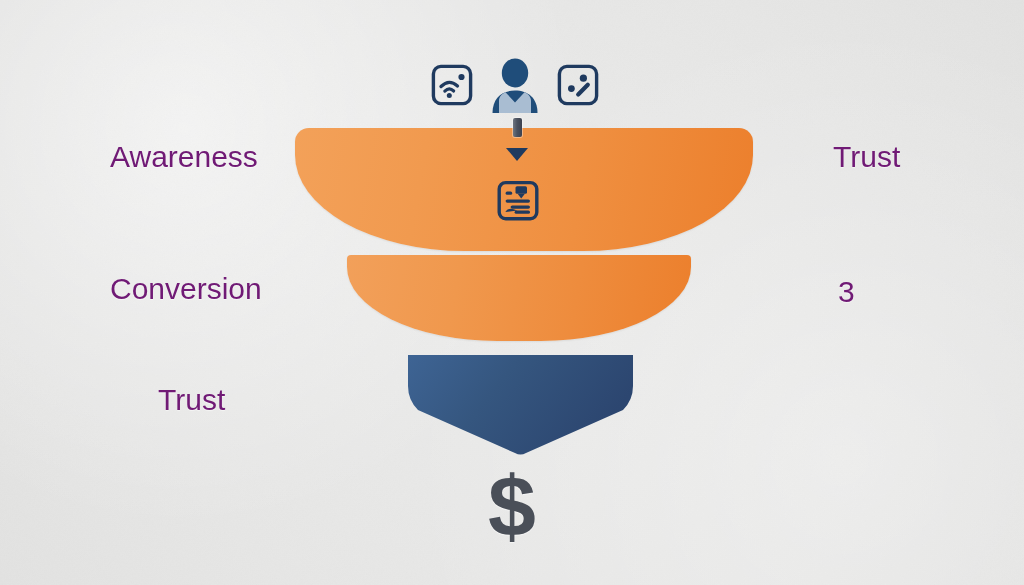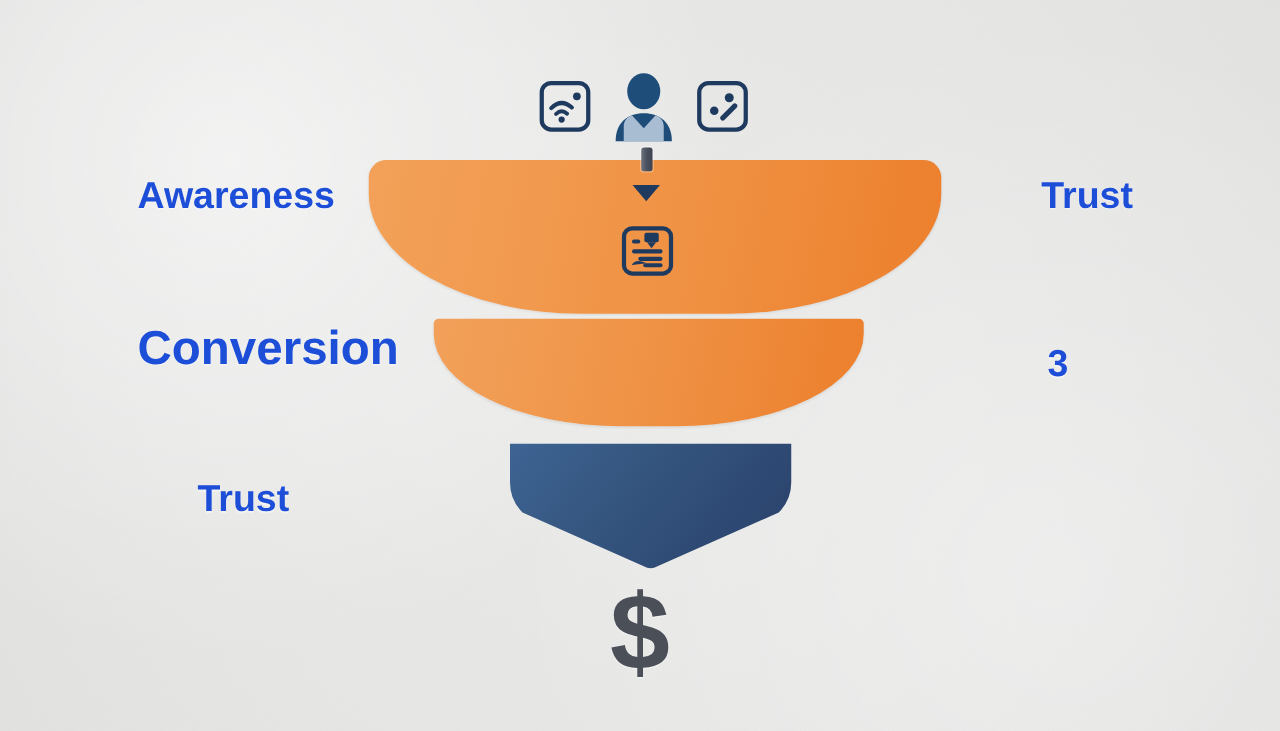--- a/index.html
+++ b/index.html
@@ -90,27 +90,27 @@
     text-align:center;
     font-size:86px; line-height:88px; font-weight:bold;
     color:#4a4f58;
     letter-spacing:0;
     text-shadow:0 1px 1px rgba(255,255,255,0.6);
   }
 
   
   .label {
     position:absolute;
-    font-weight:bold;
-    color:#1d4ed8;
+    font-weight:normal;
+    color:#701a75;
     white-space:nowrap;
     text-shadow:0 1px 1px rgba(255,255,255,0.55);
   }
   #label-awareness  { left:110px; top:140px; font-size:30px; }
-  #label-conversion { left:110px; top:258px; font-size:38px; }
+  #label-conversion { left:110px; top:272px; font-size:30px; }
   #label-trust-left { left:158px; top:383px; font-size:30px; }
   #label-trust-right{ left:833px; top:140px; font-size:30px; }
   #label-stat-right { left:838px; top:275px; font-size:30px; }
 </style>
 </head>
 <body>
 
 <div id="canvas"></div>
 
 <svg id="grain" width="1024" height="585" aria-hidden="true">

